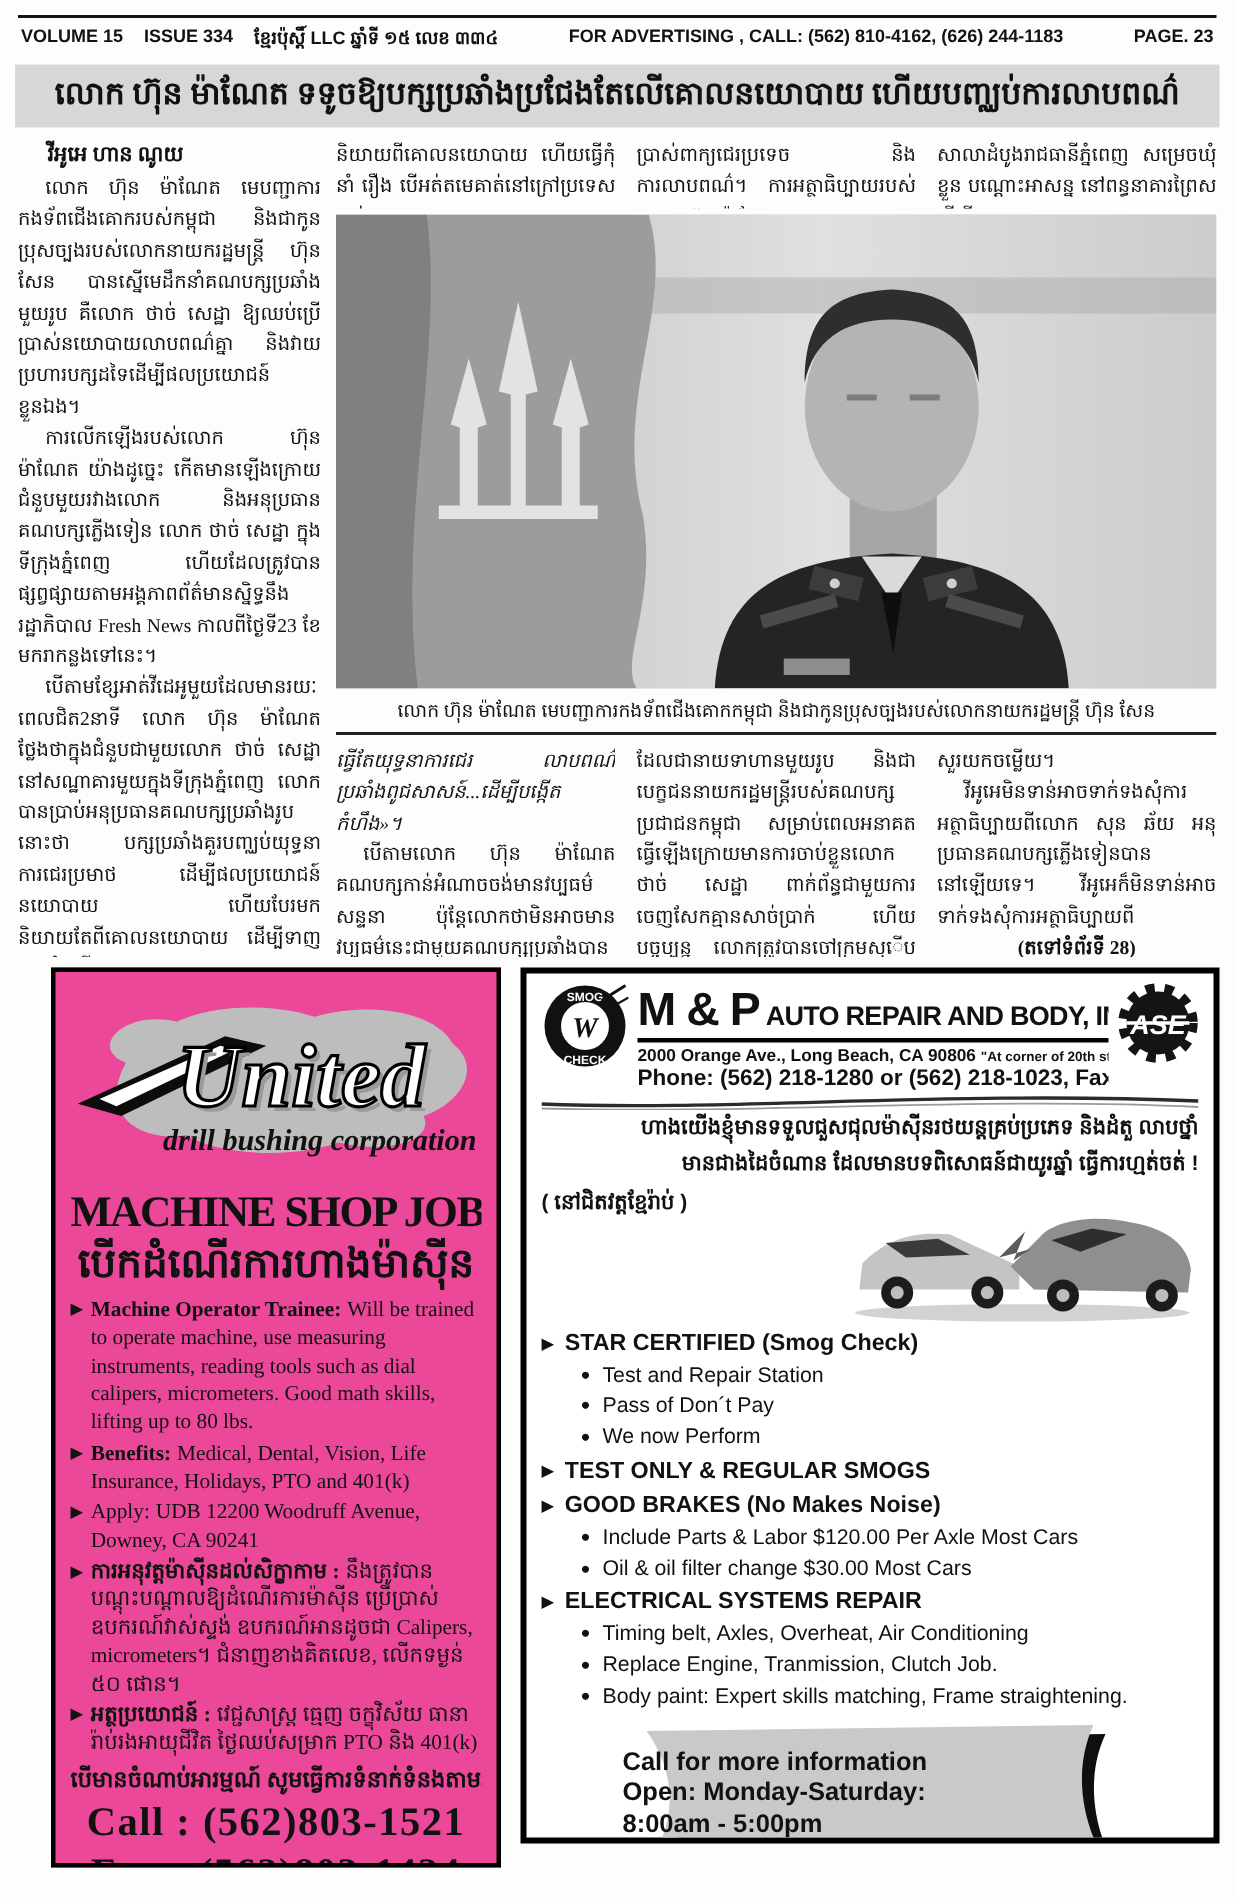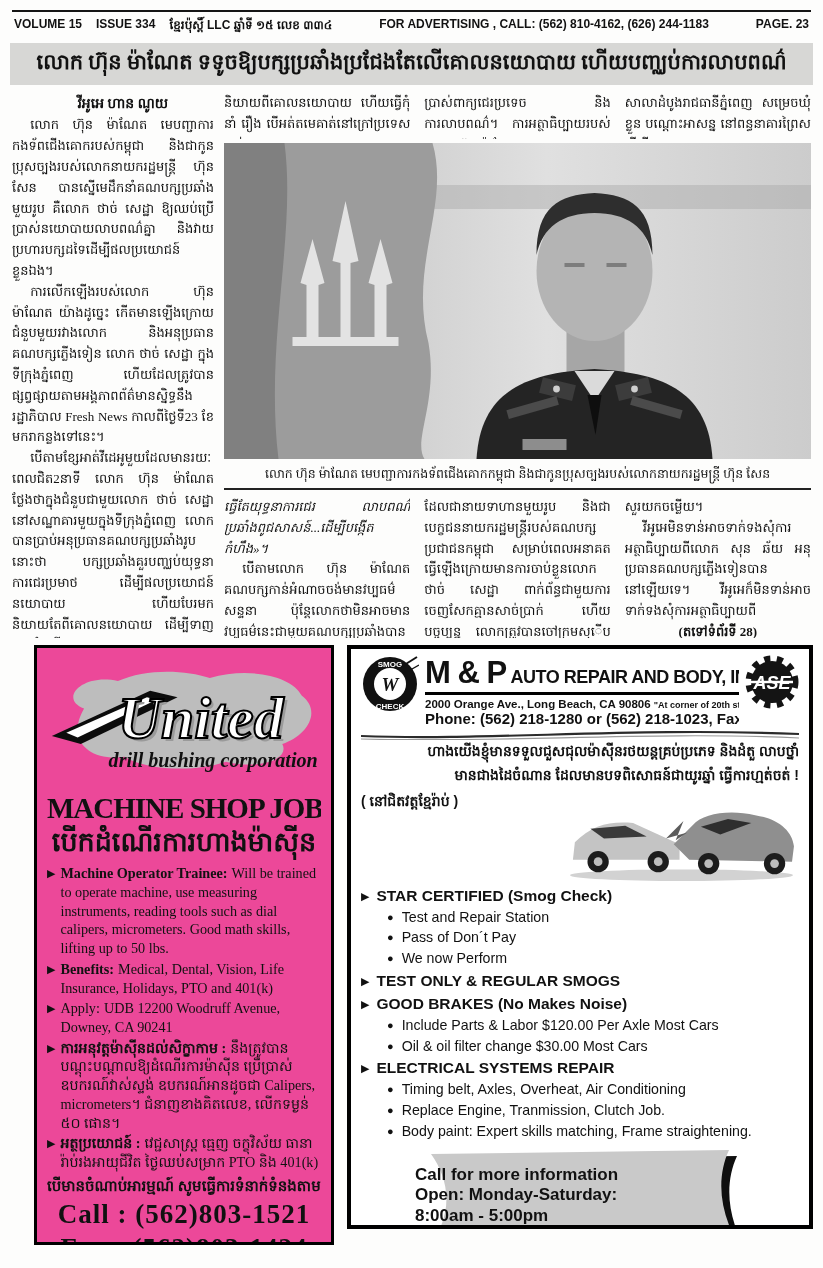--- a/index.html
+++ b/index.html
@@ -20,21 +20,21 @@
     margin:5px 10px 0;background:#d7d7d5;
     text-align:center;font-weight:bold;font-size:21px;line-height:1.0;
     padding:9px 6px 12px;white-space:nowrap;overflow:hidden;
   }
   
   .article{
     margin:8px 12px 0;height:545px;display:flex;gap:10px;
     font-size:13px;line-height:1.6;text-align:justify;overflow:hidden;
   }
   .col1{width:202px;flex:none;overflow:hidden;}
-  .byline{font-weight:bold;font-size:14px;text-indent:1.4em;text-align:center;margin:0 0 2px;}
+  .byline{font-weight:bold;font-size:14px;text-indent:1.4em;text-align:left;margin:0 0 2px;}
   .col1 p{margin:0;text-indent:1.4em;}
   .right-zone{flex:1;display:flex;flex-direction:column;min-width:0;}
   .top-strip{display:flex;gap:14px;height:46px;overflow:hidden;margin-bottom:4px;}
   .top-strip .tcol{flex:1;overflow:hidden;}
   .photo-wrap{height:316px;overflow:hidden;background:#cfcfcf;}
   .photo-wrap svg{display:block;width:100%;height:100%;}
   .caption{
     font-size:12.5px;text-align:center;padding:5px 0 4px;
     border-bottom:2px solid #222;white-space:nowrap;overflow:hidden;
   }
@@ -201,21 +201,21 @@
       <text x="88" y="88" font-family="Liberation Serif, serif" font-style="italic" font-weight="bold" font-size="74" fill="#ffffff" stroke="#000" stroke-width="2.6">United</text>
       <text x="336" y="124" text-anchor="end" font-family="Liberation Serif, serif" font-style="italic" font-weight="bold" font-size="25" fill="#101010">drill bushing corporation</text>
     </svg>
 
     <div class="u-head-en">MACHINE SHOP JOB OPENING</div>
     <div class="u-head-kh">បើកដំណើរការហាងម៉ាស៊ីន</div>
 
     <div class="u-bullets">
       <div class="b-item">
         <span class="tri">▶</span>
-        <p><span class="b-label">Machine Operator Trainee:</span><span>Will be trained to operate machine, use measuring instruments, reading tools such as dial calipers, micrometers. Good math skills, lifting up to 50 lbs.</span></p>
+        <p><span class="b-label">Machine Operator Trainee:</span><span>Will be trained to operate machine, use measuring instruments, reading tools such as dial calipers, micrometers. Good math skills, lifting up to 80 lbs.</span></p>
       </div>
       <div class="b-item">
         <span class="tri">▶</span>
         <p><span class="b-label">Benefits:</span><span>Medical, Dental, Vision, Life Insurance, Holidays, PTO and 401(k)</span></p>
       </div>
       <div class="b-item">
         <span class="tri">▶</span>
         <p><span class="b-label plain">Apply:</span><span>UDB 12200 Woodruff Avenue, Downey, CA 90241</span></p>
       </div>
       <div class="b-item">

